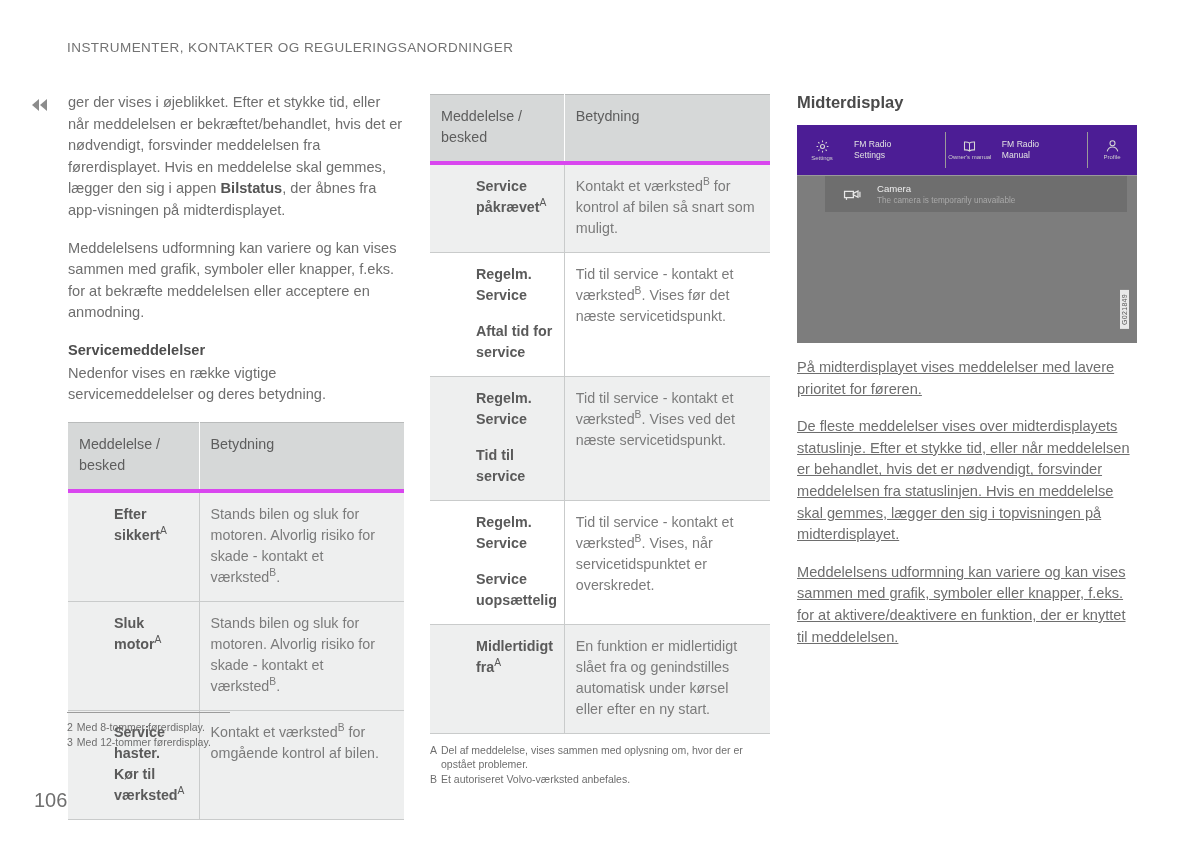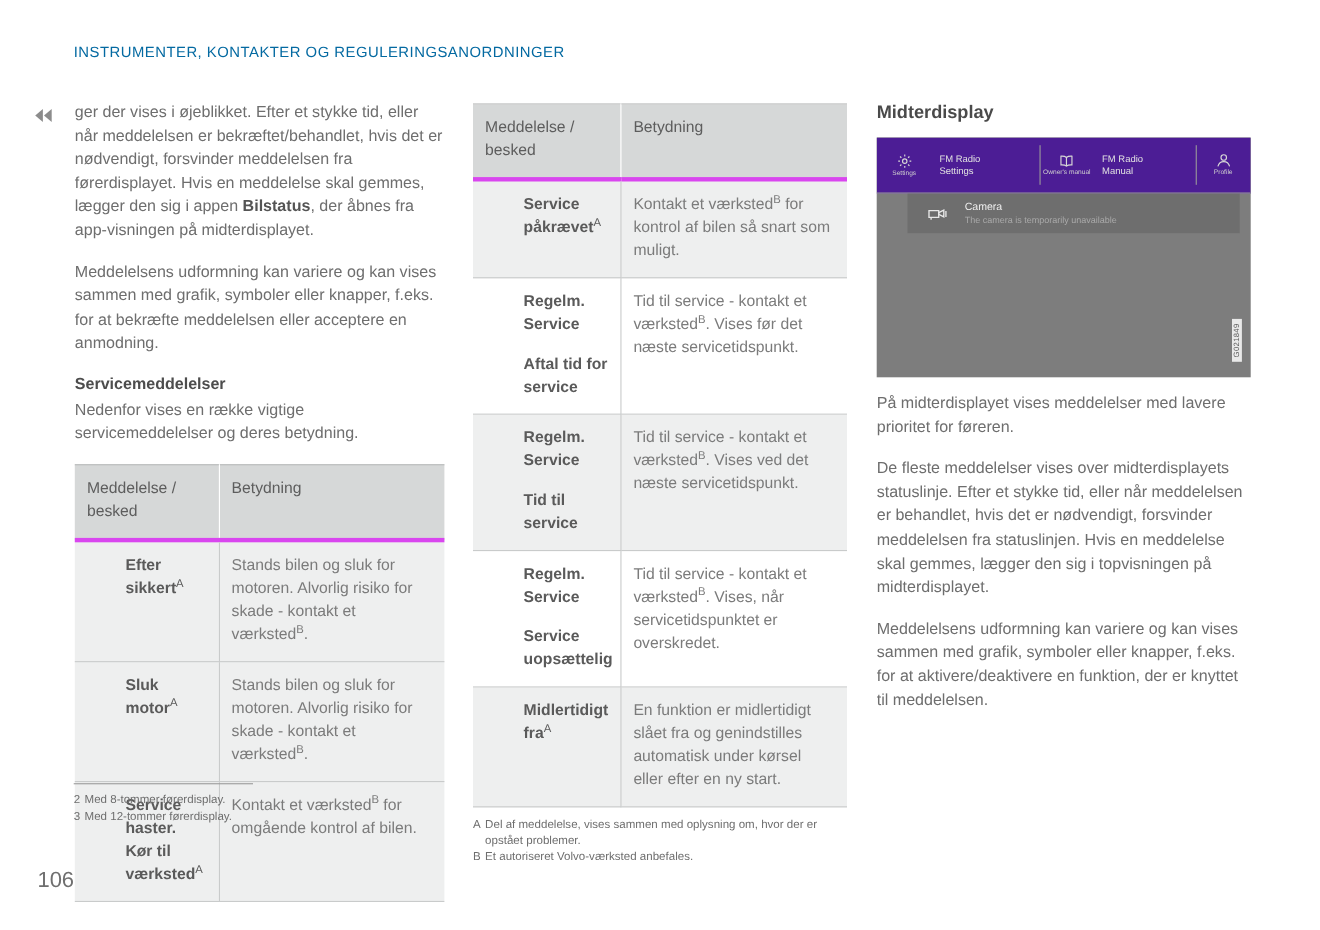--- a/index.html
+++ b/index.html
@@ -21,21 +21,21 @@
     position: absolute;
     inset: 0;
   }
 
   #running-head {
     position: absolute;
     left: 67px;
     top: 40px;
     font-size: 13.5px;
     letter-spacing: 0.45px;
-    color: #0369a1;
+    color: #737373;
     white-space: nowrap;
   }
 
   #back-arrow {
     position: absolute;
     left: 32px;
     top: 97px;
     width: 24px;
     height: 16px;
     display: flex;
@@ -269,21 +269,21 @@
     padding: 4px 1px;
     margin-bottom: 14px;
   }
 
   #figure-caption {
     margin-top: 9px;
     font-size: 11.6px;
     line-height: 16px;
     color: #8e8e8e;
   }
-  #right-body { margin-top: 14px; }
+  #right-body { margin-top: 14px; text-decoration: underline; }
 </style>
 </head>
 <body>
 
 <div id="page">
 
   <div id="running-head">INSTRUMENTER, KONTAKTER OG REGULERINGSANORDNINGER</div>
 
   <div id="back-arrow">
     <span class="tri-left"></span>

